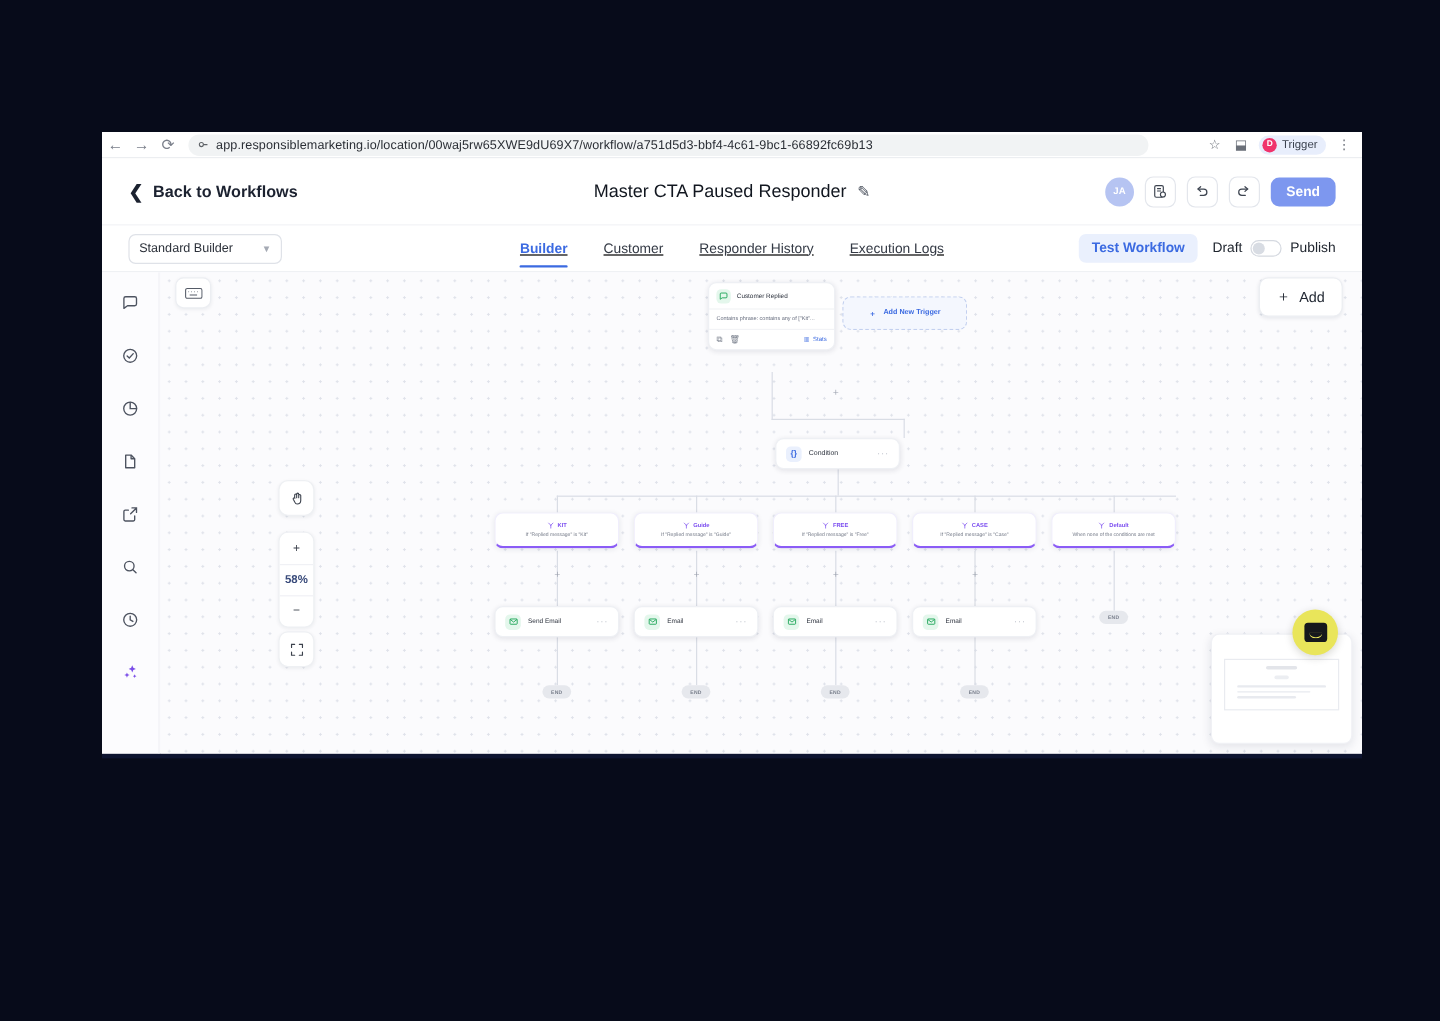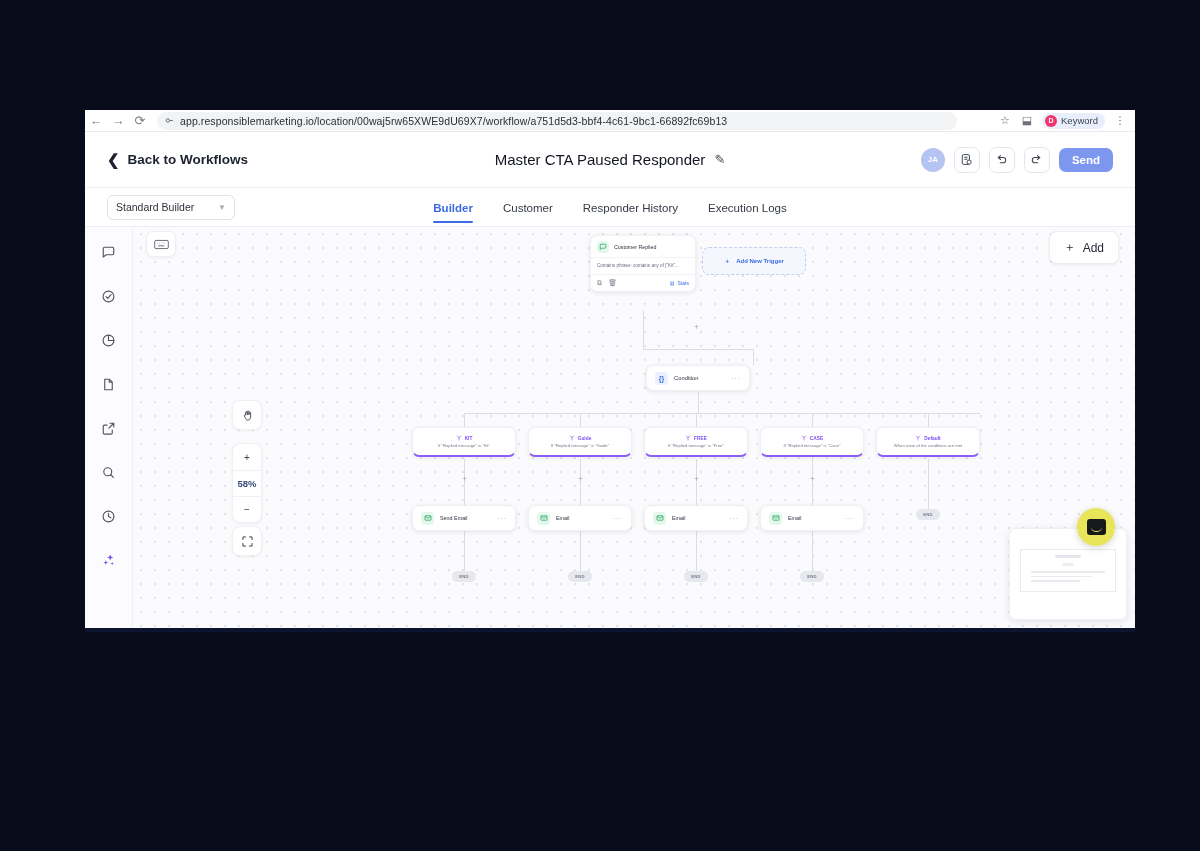--- a/index.html
+++ b/index.html
@@ -80,21 +80,21 @@
     position: absolute; left: 0; top: 78px; width: 1050px; height: 39px;
     background: #fff; display: flex; align-items: center; padding: 0 22px;
     border-bottom: 1px solid #eceef2;
   }
   .builder-select {
     width: 128px; height: 25px; border: 1px solid #dfe2e8; border-radius: 6px;
     display: flex; align-items: center; padding: 0 8px; font-size: 10.5px; color: #2c313a;
     background: #fff; cursor: pointer;
   }
   .builder-select .chev { margin-left: auto; color: #a5aab4; font-size: 8px; }
-  .tabs { position: absolute; left: 0; right: 0; display: flex; justify-content: center; gap: 30px; }
+  .tabs { position: absolute; left: 0; right: 0; display: flex; justify-content: center; gap: 30px; text-decoration: underline; }
   .tab { font-size: 11.5px; color: #343a45; padding-bottom: 9px; cursor: pointer; position: relative; top: 5px; }
   .tab.active { color: #3b6ae1; font-weight: 600; }
   .tab.active::after {
     content: ""; position: absolute; left: 0; right: 0; bottom: 0; height: 2px; background: #3b6ae1; border-radius: 2px;
   }
   .tb-right { margin-left: auto; display: flex; align-items: center; gap: 12px; z-index: 2; }
   .test-btn {
     background: #eaf0fd; color: #3b6ae1; font-size: 11.5px; font-weight: 600;
     padding: 6px 11px; border-radius: 6px; border: none; cursor: pointer;
   }
@@ -251,21 +251,21 @@
           <circle cx="5" cy="8" r="3" fill="none" stroke="#5f6368" stroke-width="1.6"></circle>
           <line x1="8" y1="8" x2="14" y2="8" stroke="#5f6368" stroke-width="1.6"></line>
         </svg>
         <span class="urltext">app.responsiblemarketing.io/location/00waj5rw65XWE9dU69X7/workflow/a751d5d3-bbf4-4c61-9bc1-66892fc69b13</span>
       </div>
       <div class="br-right">
         <div class="br-icn">☆</div>
         <div class="br-icn">⬓</div>
         <div class="paused-pill">
           <span class="paused-dot">D</span>
-          <span>Keyword</span>
+          <span>Trigger</span>
         </div>
         <div class="br-icn">⋮</div>
       </div>
     </div>
 
     <div class="app-header">
       <div class="back-link">
         <span class="back-chev">❮</span>
         <span>Back to Workflows</span>
       </div>
@@ -302,20 +302,28 @@
     <div class="toolbar">
       <div class="builder-select">
         <span>Standard Builder</span>
         <span class="chev">▼</span>
       </div>
       <div class="tabs">
         <div class="tab active">Builder</div>
         <div class="tab">Customer</div>
         <div class="tab">Responder History</div>
         <div class="tab">Execution Logs</div>
+      </div>
+      <div class="tb-right">
+        <button class="test-btn">Test Workflow</button>
+        <div class="pub-group">
+          <span>Draft</span>
+          <div class="toggle"></div>
+          <span>Publish</span>
+        </div>
       </div>
     </div>
 
     <div class="app-body">
 
       <div class="left-rail">
         <div class="rail-icon">
           <svg width="15" height="15" viewBox="0 0 20 20" fill="none" stroke="#4d5360" stroke-width="1.5" stroke-linejoin="round">
             <path d="M3 5a2 2 0 012-2h10a2 2 0 012 2v6a2 2 0 01-2 2H7l-4 3z"></path>
           </svg>

